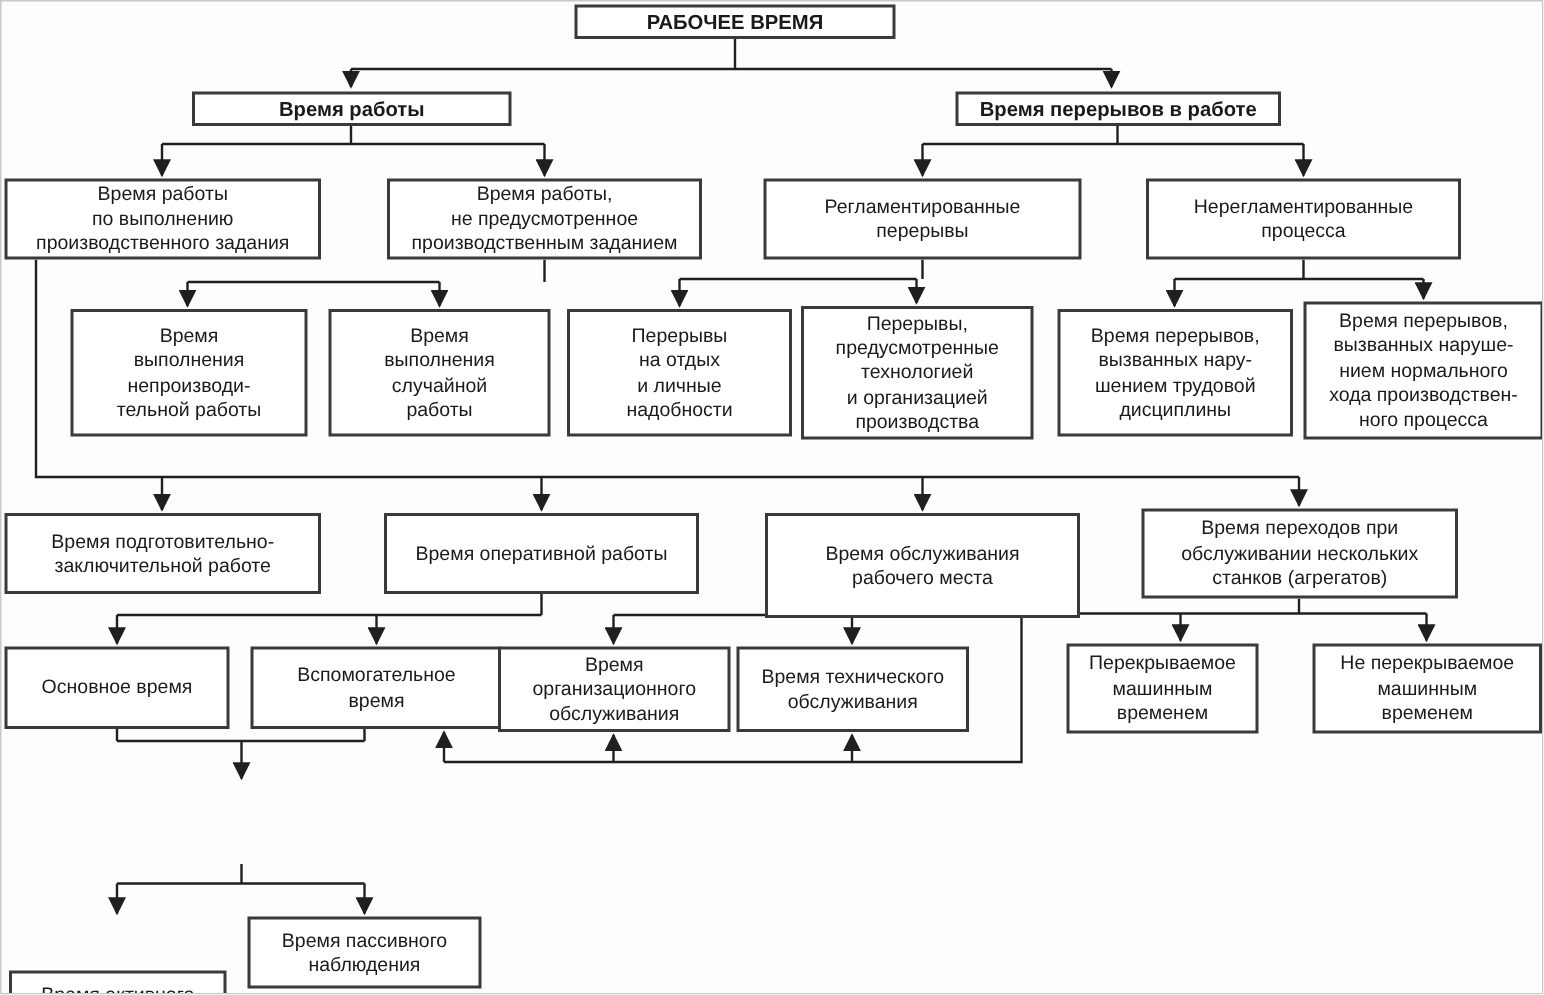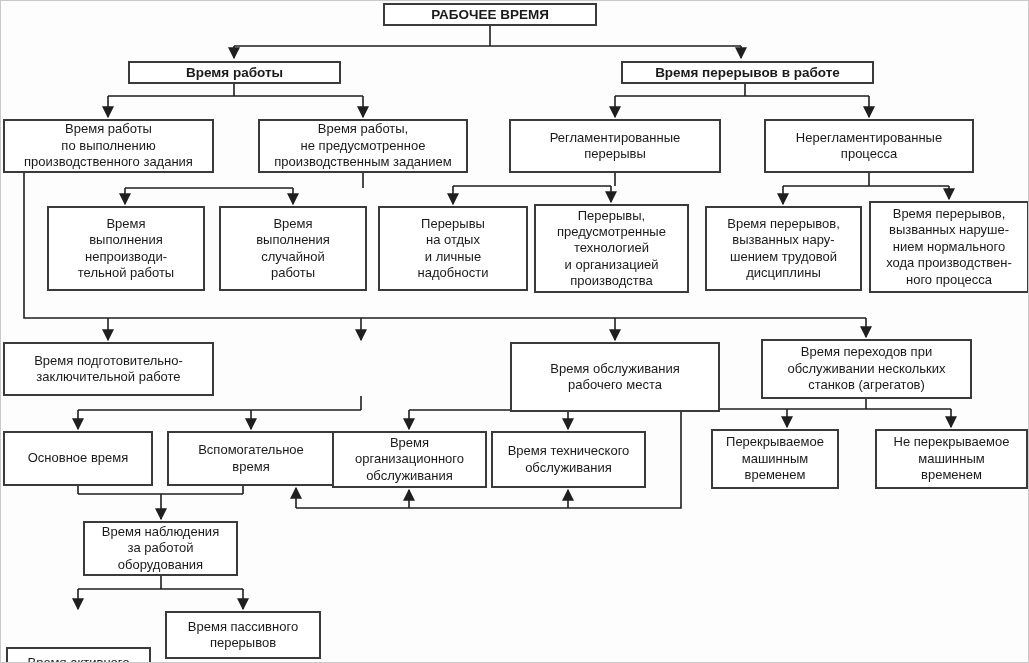--- a/index.html
+++ b/index.html
@@ -137,21 +137,21 @@
       <path d="M160,575 V588 M77,588 H242"></path>
       <line x1="77" y1="588" x2="77" y2="608" marker-end="url(#arr)"></line>
       <line x1="242" y1="588" x2="242" y2="608" marker-end="url(#arr)"></line>
     </g>
   </svg>
 
   <div class="node hdr" style="left:382px;top:2px;width:214px;height:23px">РАБОЧЕЕ ВРЕМЯ</div>
 
   <div class="node hdr" style="left:127px;top:60px;width:213px;height:23px">Время работы</div>
 
-  <div class="node hdr" style="left:620px;top:60px;width:253px;height:23px">Время перерывов в работе</div>
+  <div class="node hdr" style="left:636px;top:60px;width:217px;height:23px">Время перерывов в работе</div>
 
   <div class="node" style="left:2px;top:118px;width:211px;height:54px">Время работы
 по выполнению
 производственного задания</div>
 
   <div class="node" style="left:257px;top:118px;width:210px;height:54px">Время работы,
 не предусмотренное
 производственным заданием</div>
 
   <div class="node" style="left:508px;top:118px;width:212px;height:54px">Регламентированные
@@ -188,20 +188,21 @@
 
   <div class="node" style="left:868px;top:200px;width:160px;height:92px">Время перерывов,
 вызванных наруше-
 нием нормального
 хода производствен-
 ного процесса</div>
 
   <div class="node" style="left:2px;top:341px;width:211px;height:54px">Время подготовительно-
 заключительной работе</div>
 
+  <div class="node" style="left:255px;top:341px;width:210px;height:54px">Время оперативной работы</div>
 
   <div class="node" style="left:509px;top:341px;width:210px;height:70px">Время обслуживания
 рабочего места</div>
 
   <div class="node" style="left:760px;top:338px;width:211px;height:60px">Время переходов при
 обслуживании нескольких
 станков (агрегатов)</div>
 
   <div class="node" style="left:2px;top:430px;width:150px;height:55px">Основное время</div>
 
@@ -216,23 +217,20 @@
 обслуживания</div>
 
   <div class="node" style="left:710px;top:428px;width:128px;height:60px">Перекрываемое
 машинным
 временем</div>
 
   <div class="node" style="left:874px;top:428px;width:153px;height:60px">Не перекрываемое
 машинным
 временем</div>
 
-  <div class="node" style="left:82px;top:520px;width:155px;height:55px">Время наблюдения
-за работой
-оборудования</div>
 
   <div class="node" style="left:5px;top:646px;width:145px;height:48px">Время активного
 наблюдения</div>
 
   <div class="node" style="left:164px;top:610px;width:156px;height:48px">Время пассивного
-перерывов</div>
+наблюдения</div>
 
 </div>
 
 </body></html>

